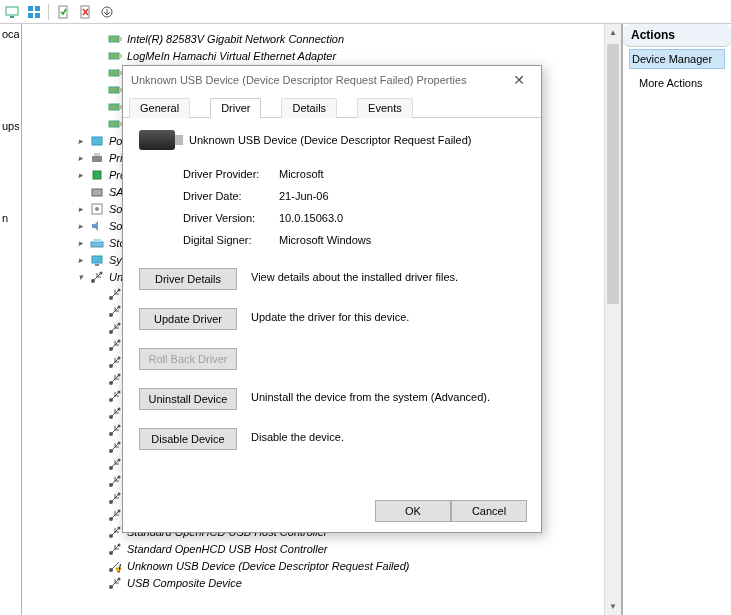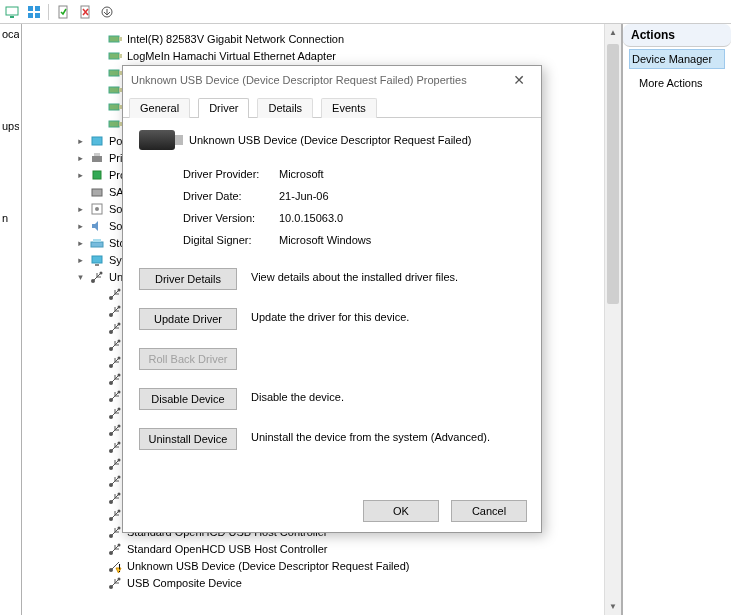--- a/index.html
+++ b/index.html
@@ -7,50 +7,50 @@
 
 
 .toolbar { height: 24px; border-bottom: 1px solid #ccc; display: flex; align-items: center; gap: 6px; padding: 0 4px; }
 .tb-icon { width: 16px; height: 16px; display: inline-flex; align-items: center; justify-content: center; }
 
 .main { display: flex; height: 591px; }
 .left-panel { width: 22px; border-right: 1px solid #b0b0b0; background:#fff; padding:4px 2px; font-size:11px; }
 .left-panel div { margin-bottom:20px; writing-mode: horizontal-tb; overflow:hidden;}
 .tree-panel { flex: 0 0 600px; background:#fff; position:relative; overflow:hidden; border-right:1px solid #b0b0b0;}
 .tree { padding: 6px 0 0 14px; }
-.node { display:flex; align-items:center; height:17px; gap:4px; padding-left:4px; white-space:nowrap; }
+.node { display:flex; align-items:center; height:17px; gap:4px; padding-left:4px; white-space:nowrap;font-style:italic; }
 .node .exp { width:9px; display:inline-block; text-align:center; color:#666; font-size:9px;}
 .node .ic { width:16px; height:16px; display:inline-flex; align-items:center; justify-content:center; }
 .node.depth1 { margin-left: 36px; }
 .node.depth2 { margin-left: 54px; }
 
 
 .actions { flex: 1; border-left: 1px solid #b0b0b0; background:#fff; }
 .actions-head { background:#eef3fa; border-bottom:1px solid #ccc; padding:4px 8px; font-weight:600; font-size:12px;border-radius:7px;}
 .actions-sub { background:#cde6f7; border:1px solid #9ec9ec; margin:2px 6px; padding:3px 2px; font-size:11px;}
 .actions-item { padding: 6px 16px; font-size:11px; }
 
 
 .dialog { position:absolute; left:122px; top:65px; width:420px; height:468px; background:#fff; border:1px solid #999; box-shadow: 3px 3px 12px rgba(0,0,0,0.25); }
 .dlg-title { height:28px; display:flex; align-items:center; padding:0 8px; color:#666; font-size:12px; }
 .dlg-title .t { flex:1; }
 .dlg-close { width:28px; height:20px; display:flex; align-items:center; justify-content:center; color:#555; font-size:14px; }
-.tabs { display:flex; border-bottom:1px solid #ccc; padding-left:6px; height:24px; align-items:flex-end; gap:8px;}
+.tabs { display:flex; border-bottom:1px solid #ccc; padding-left:6px; height:24px; align-items:flex-end; gap:20px;}
 .tab { padding: 3px 10px 4px; border:1px solid #ccc; border-bottom:none; background:#fff; position:relative; top:1px; font-size:11px; border-radius:2px 2px 0 0;}
 .tab.inactive { background:#f7f7f7; border-color:#ddd; }
 .dlg-body { padding: 12px 16px; }
 .dev-head { display:flex; align-items:center; gap:14px; margin-bottom:18px; }
 .dongle { width:36px; height:20px; background: linear-gradient(#555,#222); border-radius:3px; position:relative; }
 .dongle:before { content:""; position:absolute; right:-8px; top:5px; width:8px; height:10px; background:#bbb; }
 .grid { display:grid; grid-template-columns: 96px auto; row-gap:10px; margin-left:44px; margin-bottom:22px; font-size:11px;}
 .btnrow { display:flex; align-items:flex-start; gap:14px; margin-bottom:18px; }
 .winbtn { width:98px; height:22px; background:#e1e1e1; border:1px solid #adadad; font-size:11px; display:flex; align-items:center; justify-content:center; }
 .winbtn.disabled { color:#a0a0a0; }
 .rowdesc { flex:1; font-size:11px; padding-top:3px; }
-.dlg-foot { position:absolute; bottom:10px; right:14px; display:flex; gap:12px;}
+.dlg-foot { position:absolute; bottom:10px; right:14px; display:flex; gap:0;}
 .dlg-foot .winbtn { width:76px; }
 
 
 .sbar { position:absolute; right:0; top:0; bottom:0; width:17px; background:#f0f0f0; border-left:1px solid #ddd;}
 .sbar .up,.sbar .dn{ height:17px; display:flex; align-items:center; justify-content:center; font-size:8px; color:#666;}
 .sbar .dn{ position:absolute; bottom:0; width:100%;}
 .sbar .thumb{ position:absolute; left:2px; right:2px; top:20px; height:260px; background:#cfcfcf; border-radius:2px;}
 
 svg { display:block;}
 </style>
@@ -494,25 +494,25 @@
       <div class="rowdesc">View details about the installed driver files.</div>
     </div>
     <div class="btnrow">
       <div class="winbtn">Update Driver</div>
       <div class="rowdesc">Update the driver for this device.</div>
     </div>
     <div class="btnrow">
       <div class="winbtn disabled">Roll Back Driver</div>
     </div>
     <div class="btnrow">
+      <div class="winbtn">Uninstall Device</div>
+      <div class="rowdesc">Uninstall the device from the system (Advanced).</div>
+    </div>
+    <div class="btnrow">
       <div class="winbtn">Disable Device</div>
       <div class="rowdesc">Disable the device.</div>
-    </div>
-    <div class="btnrow">
-      <div class="winbtn">Uninstall Device</div>
-      <div class="rowdesc">Uninstall the device from the system (Advanced).</div>
     </div>
   </div>
   <div class="dlg-foot">
     <div class="winbtn">OK</div>
     <div class="winbtn">Cancel</div>
   </div>
 </div>
 
 </body></html>

